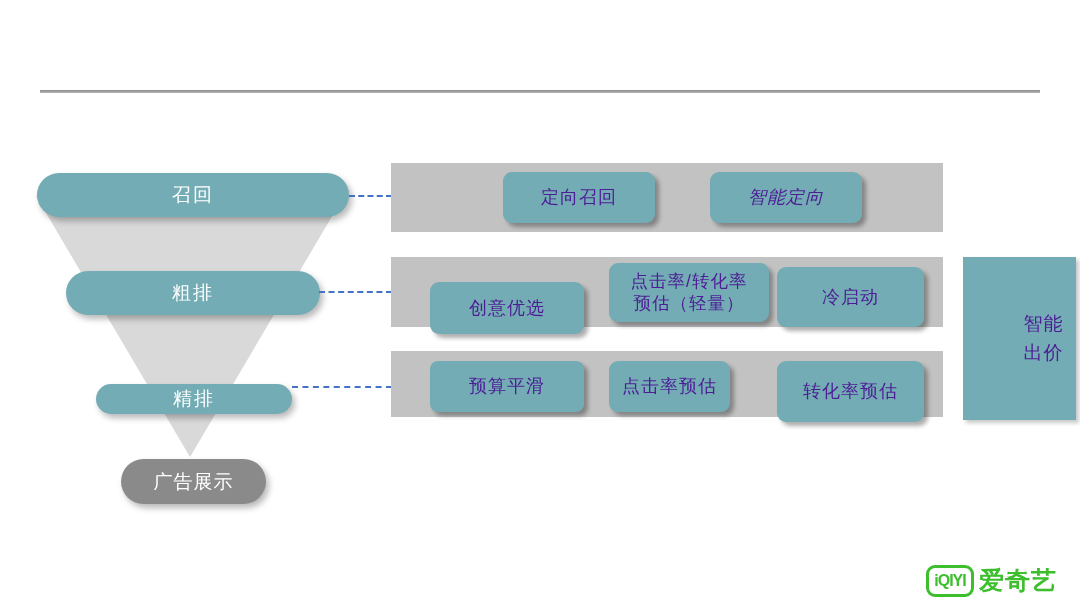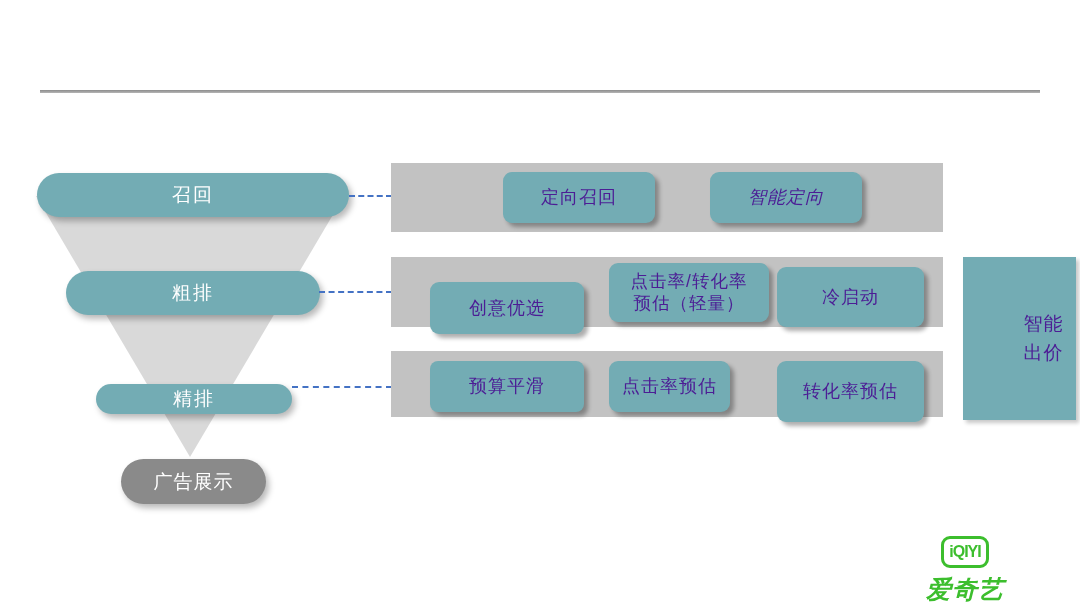--- a/index.html
+++ b/index.html
@@ -64,28 +64,28 @@
   .side-bar{
     left:963px;top:257px;width:65px;height:163px;
     background:#73acb4;
     display:flex;align-items:center;justify-content:center;text-align:center;
     color:#4c1d95;font-size:19px;letter-spacing:1px;line-height:1.5;
     white-space:pre-line;
     box-shadow:3px 3px 4px rgba(0,0,0,.22);
     padding-left:48px;
   }
   
-  .logo{left:926px;top:536px;display:flex;align-items:center;gap:5px;flex-direction:column;}
+  .logo{left:926px;top:564px;display:flex;align-items:center;gap:5px;}
   .logo-badge{
     width:42px;height:26px;border:3px solid #3cbe2d;border-radius:9px;
     display:flex;align-items:center;justify-content:center;
     color:#3cbe2d;font-size:16px;font-weight:800;letter-spacing:-1px;
   }
   .logo-wordmark{
-    color:#3cbe2d;font-size:25px;font-weight:700;letter-spacing:1px;font-style:italic;
+    color:#3cbe2d;font-size:25px;font-weight:700;letter-spacing:1px;
   }
 </style>
 </head>
 <body>
 
 <div class="slide">
 
   <div class="abs title-rule"></div>
 
   <div class="abs funnel-shape"></div>

